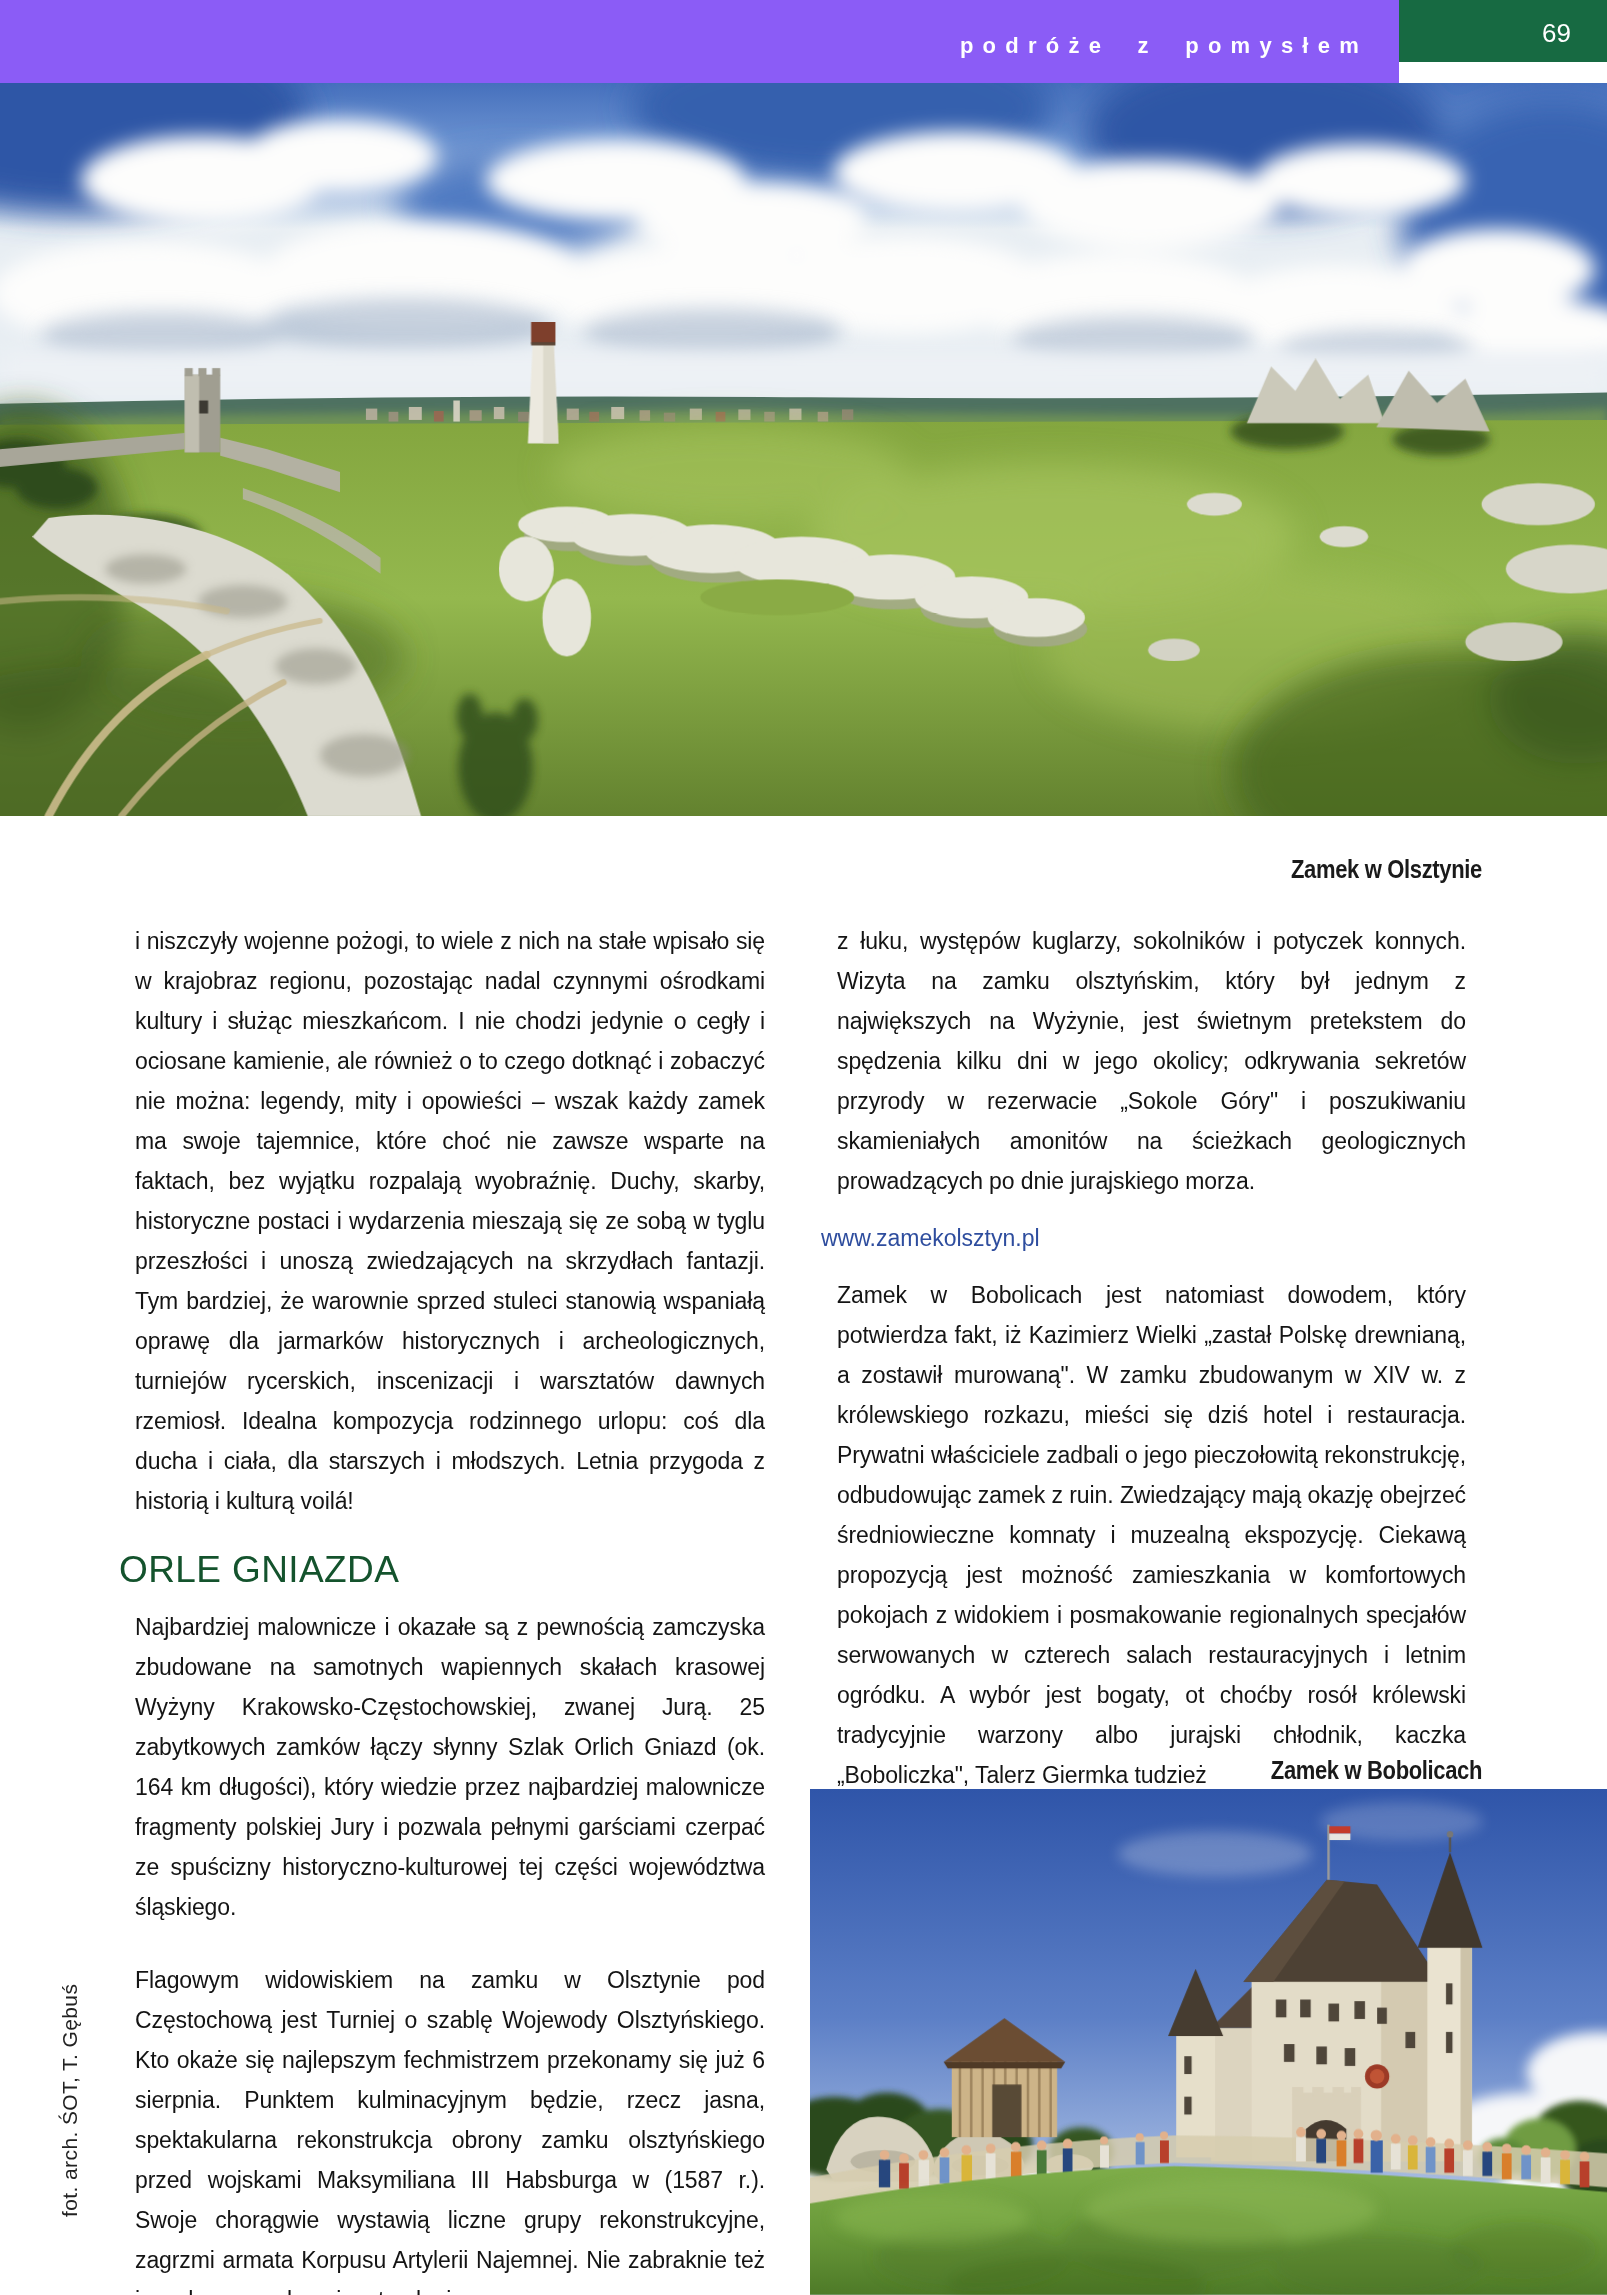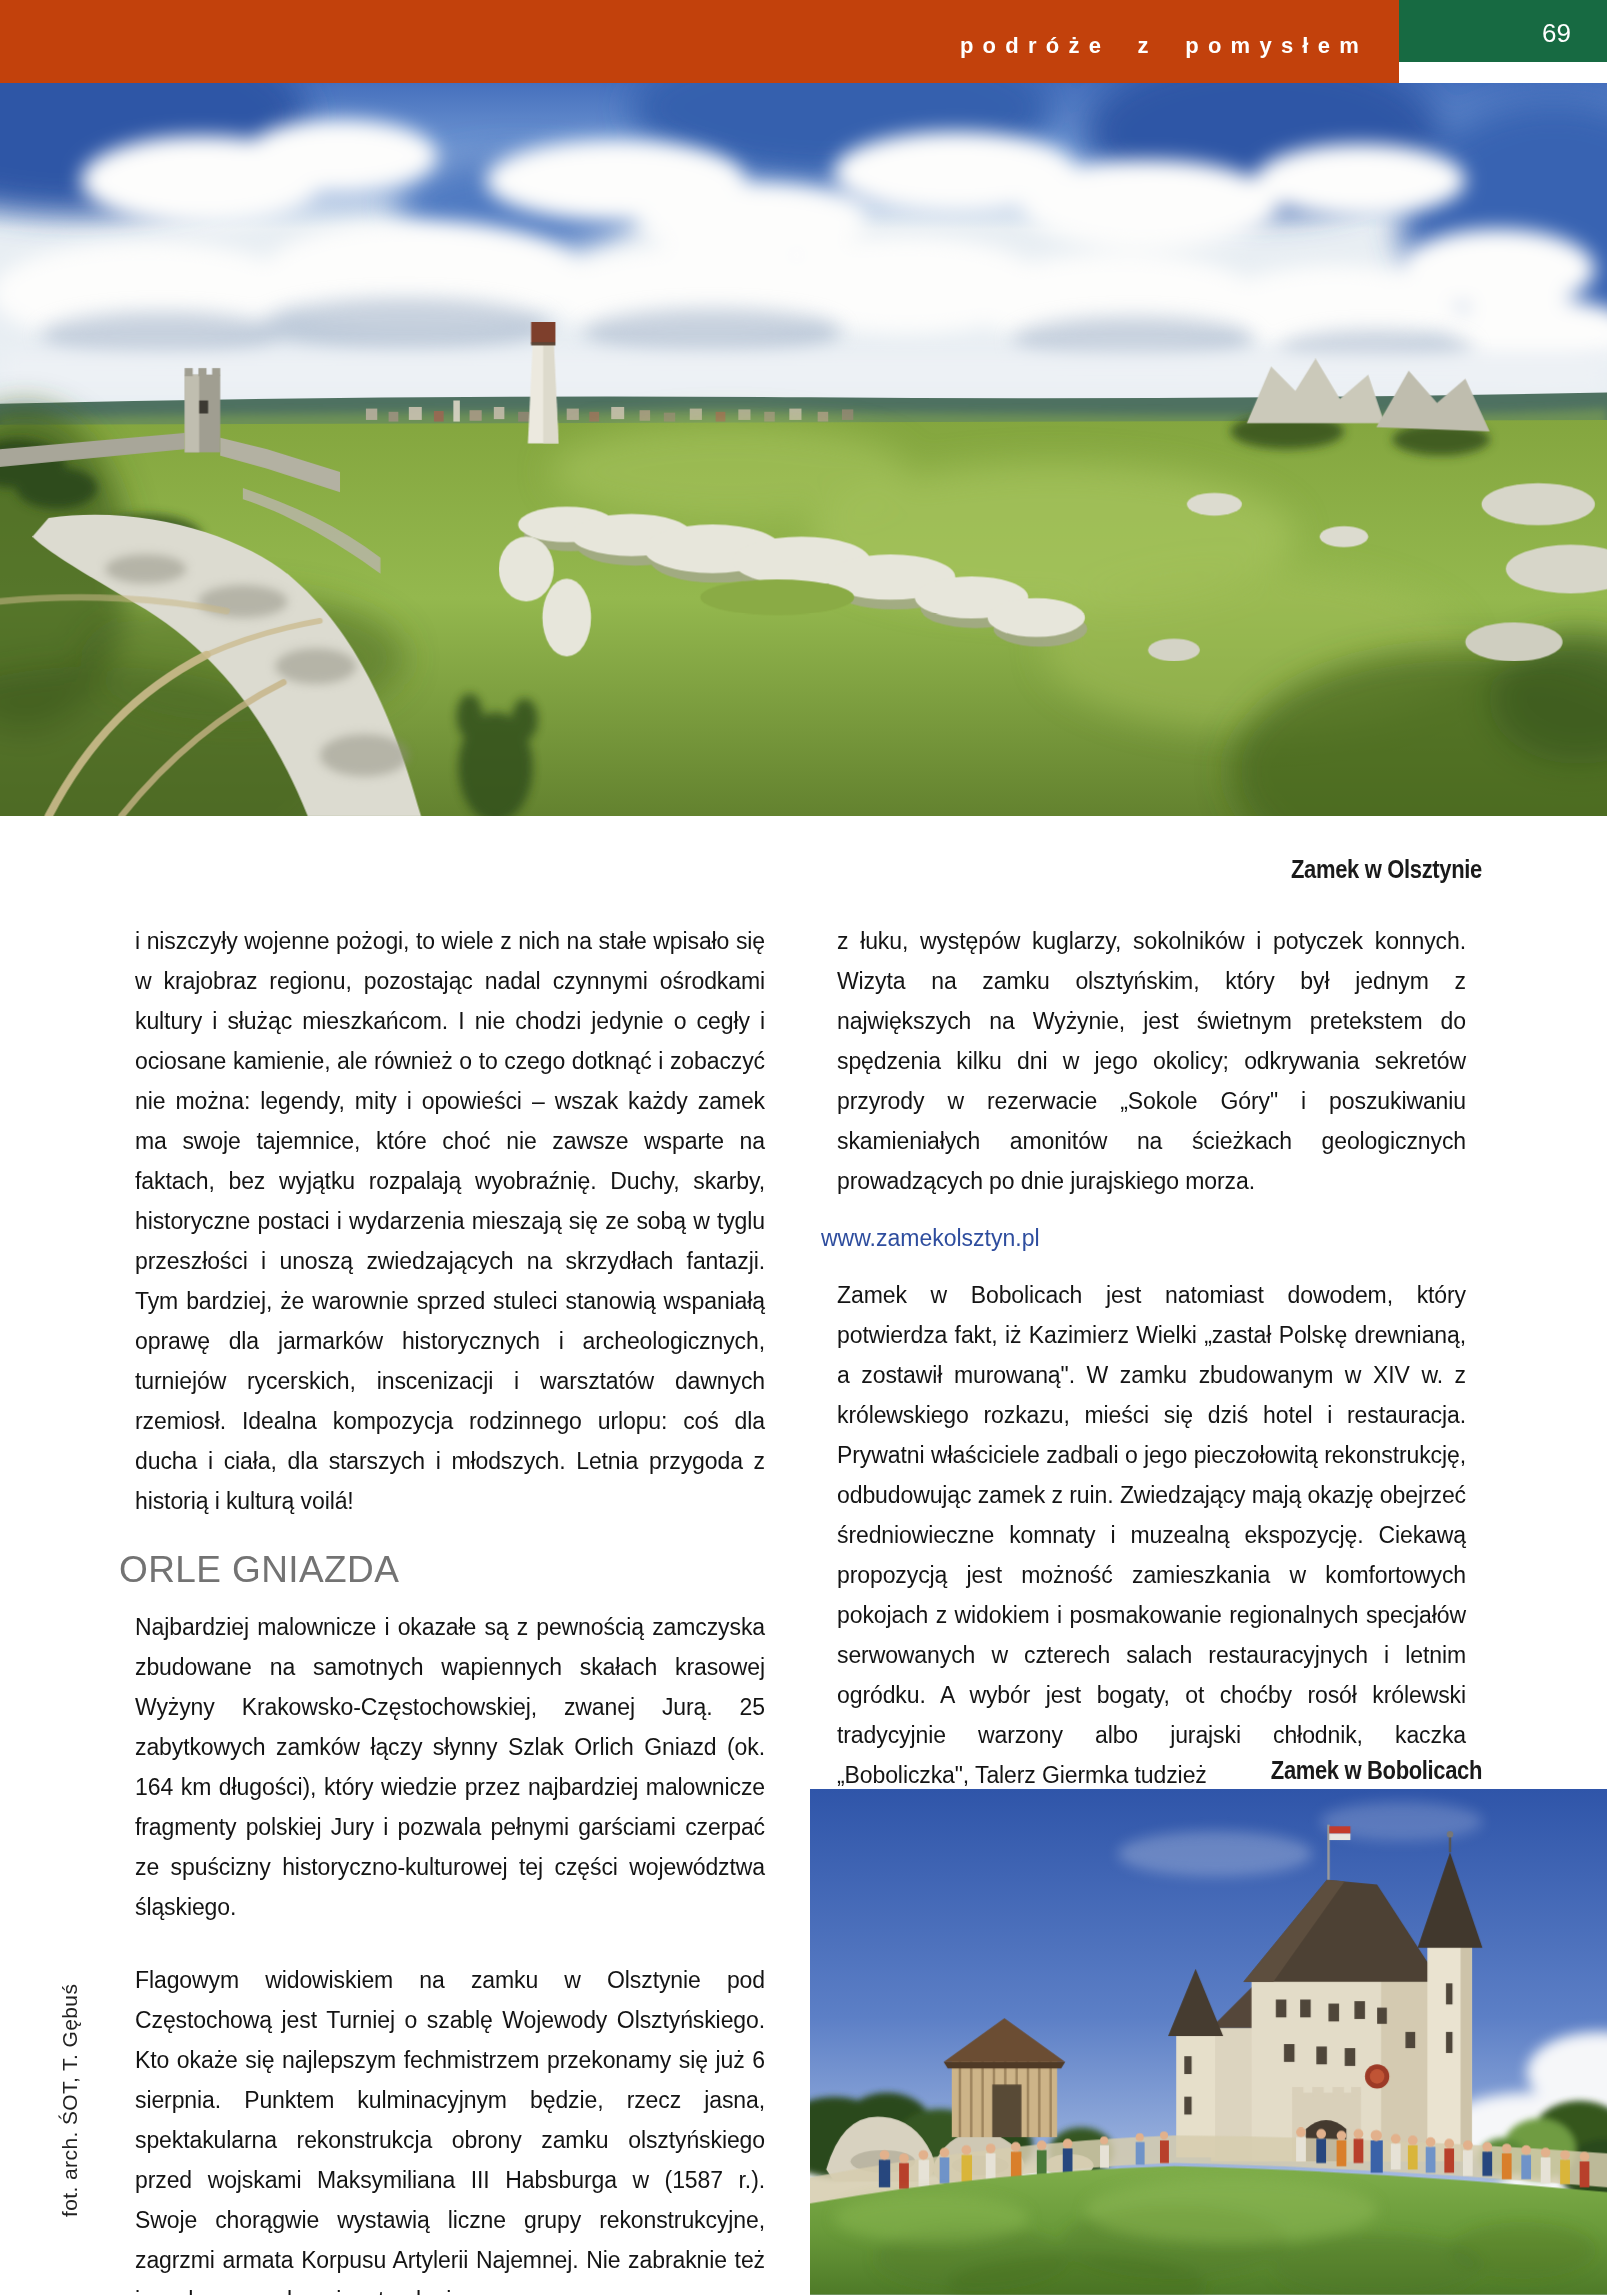--- a/index.html
+++ b/index.html
@@ -4,21 +4,21 @@
 <title>Magazine page</title>
 <style>
   html,body{margin:0;padding:0;}
   body{
     width:1607px;height:2295px;position:relative;background:#ffffff;
     font-family:"Liberation Sans","DejaVu Sans",sans-serif;color:#111;
     overflow:hidden;
   }
   
   .header-bar{
-    position:absolute;left:0;top:0;width:1399px;height:92px;background:#c2410c;
+    position:absolute;left:0;top:0;width:1399px;height:92px;background:#8b5cf6;
     display:flex;align-items:center;justify-content:flex-end;
     padding-right:31px;box-sizing:border-box;
   }
   .header-tagline{
     color:#fff;font-size:22px;font-weight:bold;
     letter-spacing:0.42em;word-spacing:0.55em;white-space:nowrap;
   }
   .page-badge{
     position:absolute;left:1399px;top:0;width:208px;height:62px;background:#176a42;
     display:flex;align-items:flex-end;justify-content:flex-end;
@@ -40,21 +40,21 @@
   
   .col{position:absolute;top:905px;width:662px;}
   .col-left{left:119px;}
   .col-right{left:821px;width:661px;}
   .col p{
     margin:16px;font-size:23px;line-height:40px;text-align:justify;
     letter-spacing:-0.1px;color:#141414;
   }
   .section-heading{
     margin:27.5px 0 6.5px 0;font-size:37px;line-height:42px;font-weight:normal;
-    color:#737373;letter-spacing:0.4px;
+    color:#14532d;letter-spacing:0.4px;
   }
   .para-gap{margin-top:33px !important;}
   .web-link{
     display:inline-block;margin-top:5px;font-size:23px;line-height:32px;
     color:#2e4d9e;text-decoration:none;cursor:pointer;
   }
   .col-right .para-2{margin-top:21px;}
   
   .photo-credit{
     position:absolute;left:58px;top:2217px;width:0;height:0;

